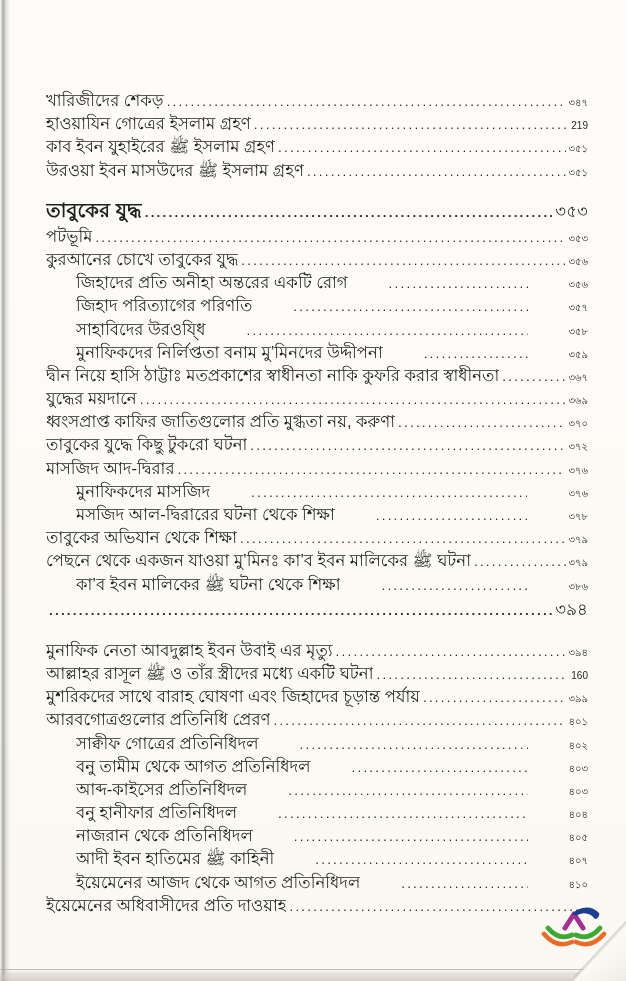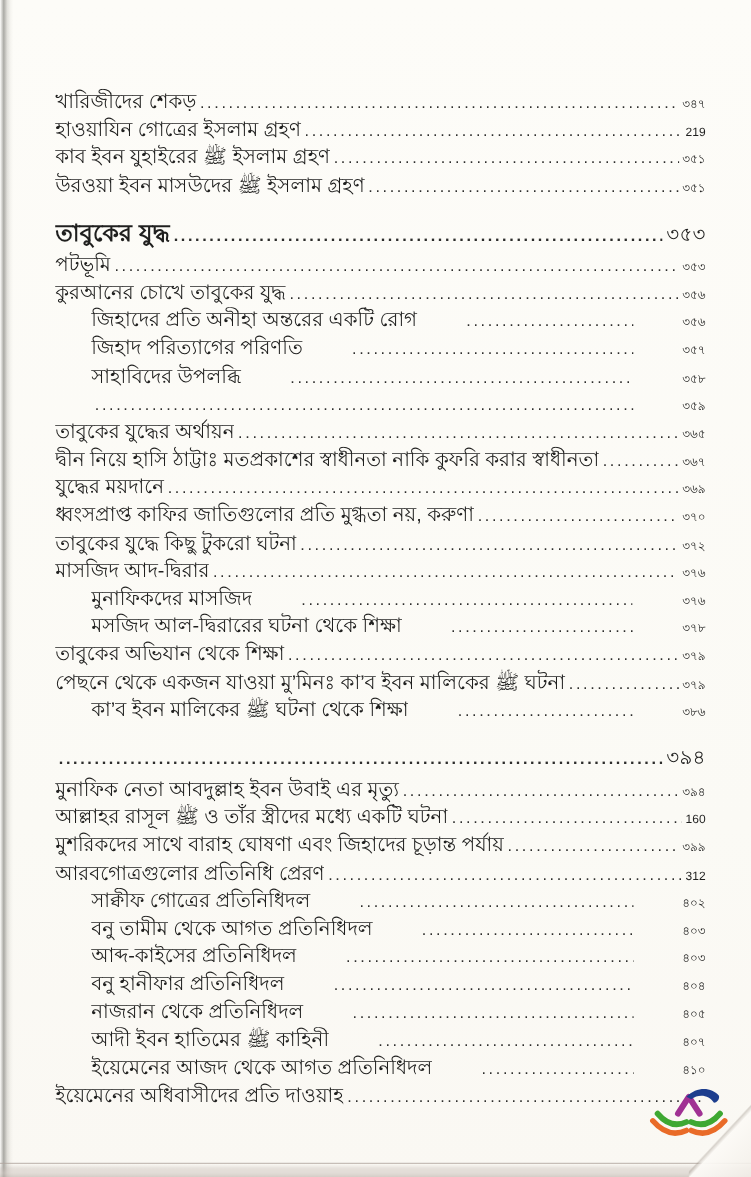--- a/index.html
+++ b/index.html
@@ -13,21 +13,21 @@
     position:absolute;left:0;top:0;right:0;bottom:0;
     padding:74px 38px 0 46px;
     box-sizing:border-box;
   }
   .row{
     display:flex;align-items:baseline;
     line-height:23.2px;height:23.2px;
     font-size:16.5px;white-space:nowrap;
   }
   .row.indent1{padding-left:30px;gap:38px;}
-  .row .title{flex:0 0 auto;max-width:470px;overflow:hidden;}
+  .row .title{flex:0 0 auto;max-width:470px;overflow:hidden;margin-top:15px;}
   .row .leader{
     flex:1 1 auto;overflow:hidden;white-space:nowrap;
     margin:0 3px;min-width:8px;
     font-size:13.5px;letter-spacing:2.2px;color:#2c2c2b;
   }
   .row .leader::after{
     content:"..........................................................................................................................................................";
   }
   .row .pagenum{flex:0 0 auto;text-align:right;font-size:10px;}
   .row.heading{
@@ -98,34 +98,30 @@
         <span class="title">জিহাদের প্রতি অনীহা অন্তরের একটি রোগ</span>
         <span class="leader"></span>
         <span class="pagenum">৩৫৬</span>
       </div>
       <div class="row indent1">
         <span class="title">জিহাদ পরিত্যাগের পরিণতি</span>
         <span class="leader"></span>
         <span class="pagenum">৩৫৭</span>
       </div>
       <div class="row indent1">
-        <span class="title">সাহাবিদের উপলব্ধি</span>
+        <span class="title">সাহাবিদের উরওয্ধি</span>
         <span class="leader"></span>
         <span class="pagenum">৩৫৮</span>
       </div>
       <div class="row indent1">
+        <span class="title">মুনাফিকদের নির্লিপ্ততা বনাম মু’মিনদের উদ্দীপনা</span>
         <span class="leader"></span>
         <span class="pagenum">৩৫৯</span>
       </div>
       <div class="row ">
-        <span class="title">তাবুকের যুদ্ধের অর্থায়ন</span>
-        <span class="leader"></span>
-        <span class="pagenum">৩৬৫</span>
-      </div>
-      <div class="row ">
         <span class="title">দ্বীন নিয়ে হাসি ঠাট্টাঃ মতপ্রকাশের স্বাধীনতা নাকি কুফরি করার স্বাধীনতা</span>
         <span class="leader"></span>
         <span class="pagenum">৩৬৭</span>
       </div>
       <div class="row ">
         <span class="title">যুদ্ধের ময়দানে</span>
         <span class="leader"></span>
         <span class="pagenum">৩৬৯</span>
       </div>
       <div class="row ">
@@ -183,21 +179,21 @@
         <span class="pagenum">160</span>
       </div>
       <div class="row ">
         <span class="title">মুশরিকদের সাথে বারাহ ঘোষণা এবং জিহাদের চূড়ান্ত পর্যায়</span>
         <span class="leader"></span>
         <span class="pagenum">৩৯৯</span>
       </div>
       <div class="row ">
         <span class="title">আরবগোত্রগুলোর প্রতিনিধি প্রেরণ</span>
         <span class="leader"></span>
-        <span class="pagenum">312</span>
+        <span class="pagenum">৪০১</span>
       </div>
       <div class="row indent1">
         <span class="title">সাক্বীফ গোত্রের প্রতিনিধিদল</span>
         <span class="leader"></span>
         <span class="pagenum">৪০২</span>
       </div>
       <div class="row indent1">
         <span class="title">বনু তামীম থেকে আগত প্রতিনিধিদল</span>
         <span class="leader"></span>
         <span class="pagenum">৪০৩</span>

